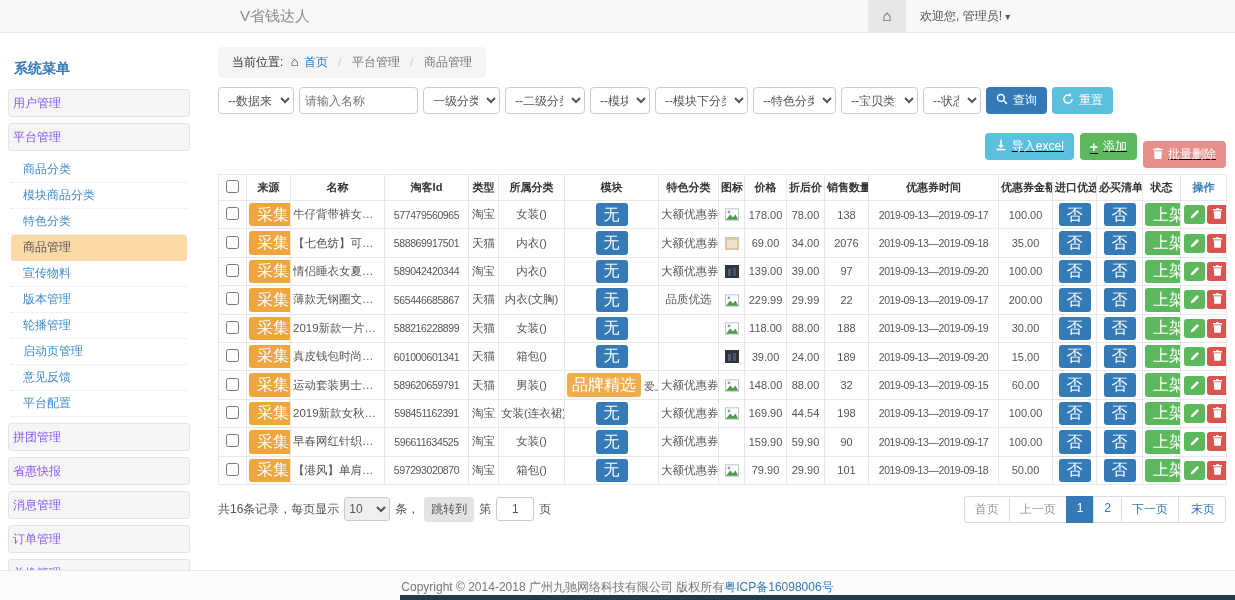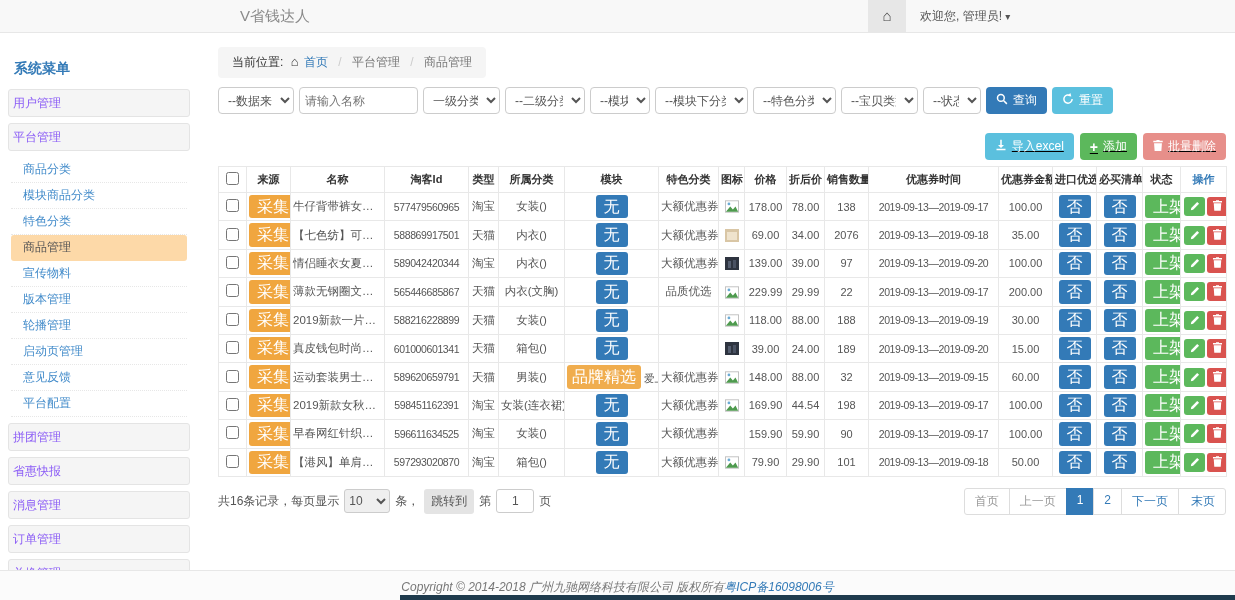--- a/index.html
+++ b/index.html
@@ -34,21 +34,21 @@
   .breadcrumb .crumb { color:#777; }
 
   .filters { margin-top:9px; display:flex; gap:5px; align-items:center; }
   .filters select, .filters input { height:27px; border:1px solid #ccc; border-radius:4px; font-size:12px; color:#555;
     padding:0 5px; background:#fff; }
   .btn { border:none; border-radius:4px; color:#fff; font-size:12px; height:27px; padding:0 10px;
     display:inline-flex; align-items:center; gap:5px; cursor:pointer; white-space:nowrap; }
   .btn-primary { background:#337ab7; }
   .btn-info { background:#5bc0de; }
   .btn-success { background:#5cb85c; }
-  .btn-danger-light { background:#e78f8a; }
+  .btn-danger-light { background:#e78f8a;margin-top:8px; }
   .plus-glyph { font-size:14px; font-weight:bold; line-height:1; }
 
   .actions { margin-top:19px; display:flex; justify-content:flex-end; gap:6px;text-decoration:underline; }
 
   table.grid { margin-top:6px; border-collapse:collapse; table-layout:fixed; width:1008px; color:#555; }
   .grid th, .grid td { border:1px solid #e8e8e8; text-align:center; padding:2px 2px; height:26px;
     overflow:hidden; white-space:nowrap; }
   .grid th { color:#333; font-weight:bold; font-size:11px; background:#fff; }
   .grid td { font-size:11.5px; }
   th.op-head { color:#337ab7; }
@@ -74,21 +74,21 @@
   .jump-input { width:38px; height:24px; border:1px solid #ccc; border-radius:3px; text-align:center; font-size:12px; color:#555; }
   .pg-group { display:flex; }
   .pg { border:1px solid #ddd; padding:4px 10px; color:#337ab7; margin-left:-1px; background:#fff; cursor:pointer;
     font-size:12px; text-decoration:none; }
   .pg.first { border-radius:3px 0 0 3px; margin-left:0; }
   .pg.last { border-radius:0 3px 3px 0;padding-left:12px; }
   .pg.active { background:#337ab7; color:#fff; border-color:#337ab7; }
   .pg.disabled { color:#999; cursor:default; }
 
   .page-footer { position:absolute; left:0; right:0; top:570px; height:30px; background:#fbfbfb;
-    border-top:1px solid #e7e7e7; text-align:center; font-size:12px; color:#777; padding-top:8px;font-style:italic; }
+    border-top:1px solid #e7e7e7; text-align:center; font-size:12px; color:#777; padding-top:8px; }
   .page-footer a { color:#337ab7; text-decoration:none; cursor:pointer; }
   .bottom-bar { position:absolute; left:400px; right:0; bottom:0; height:5px; background:#1f3b4d; z-index:5; }
 </style>
 </head>
 <body>
 
 <div class="page">
 
   <header class="top">
     <div class="brand">V省钱达人</div>

